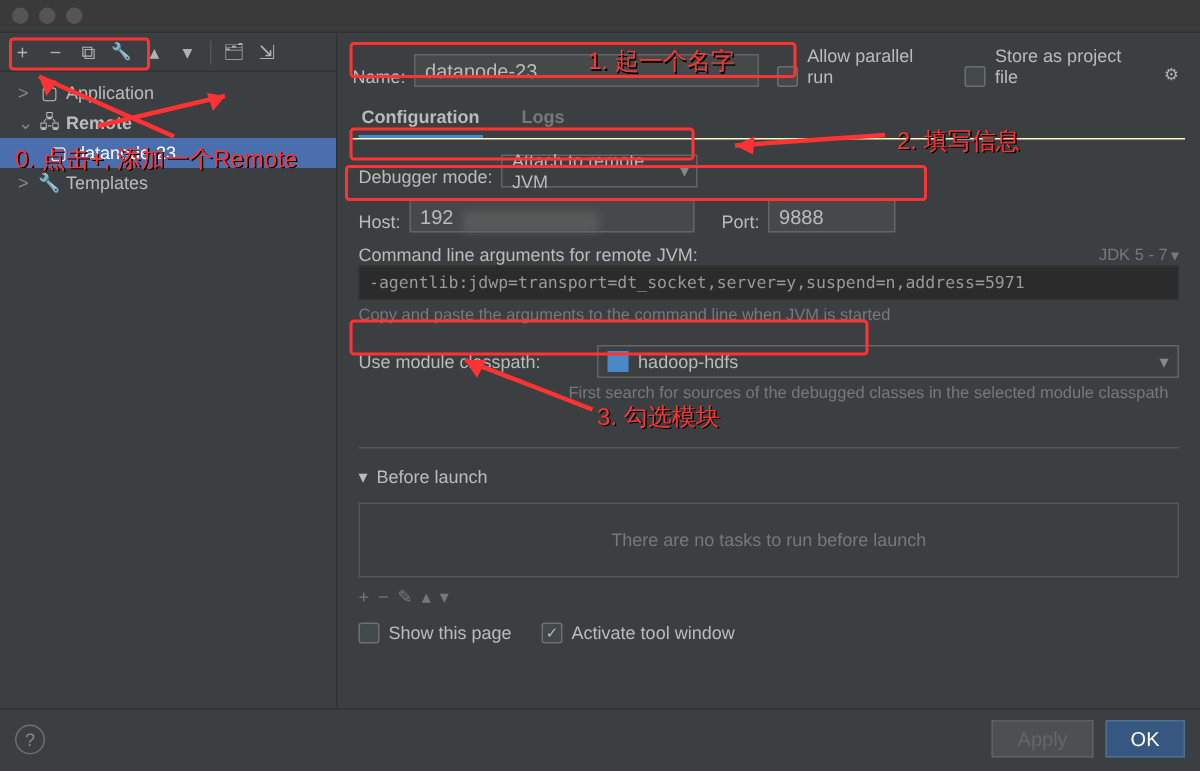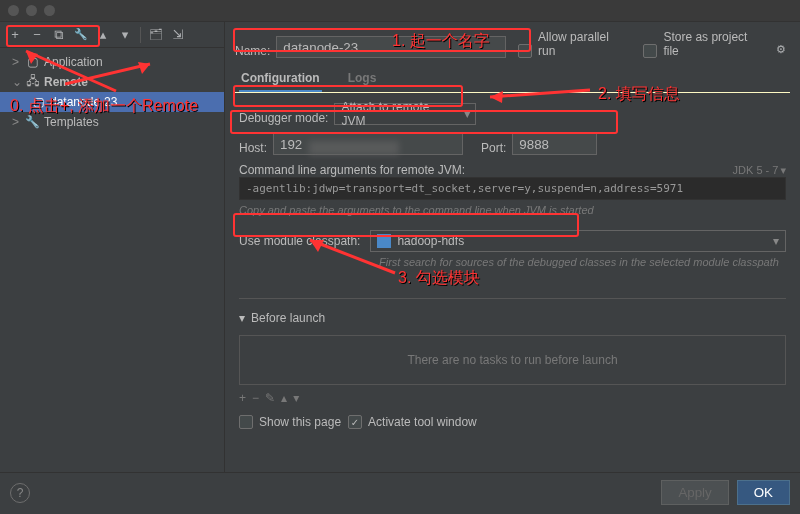--- a/index.html
+++ b/index.html
@@ -131,36 +131,37 @@
     }
     .cmdline {
       background: #2b2b2b;
       border: 1px solid #323232;
       color: #999;
       padding: 4px 6px;
       font-family: Menlo, monospace;
       font-size: 11px;
       width: 100%;
     }
-    .hint { color: #787878; font-size: 11px; margin-top: 4px; font-style: italic; }
+    .hint { color: #787878; font-size: 11px; margin-top: 4px; }
     .jdk-tag {
       color: #787878; font-size: 11px;
       display: flex; align-items: center; gap: 2px;
     }
     .module-row {
       display: flex; align-items: center; gap: 10px;
     }
     .module-input {
       flex: 1;
       background: #3c3f41;
       border: 1px solid #646464;
       height: 22px;
       display: flex; align-items: center;
       padding: 0 6px;
       gap: 6px;
+      margin-left: 28px;
     }
     .module-icon {
       width: 14px; height: 14px;
       background: #4a88c7;
       display: inline-block;
     }
     .section-header {
       display: flex; align-items: center; gap: 6px;
       color: #bbbbbb;
       padding: 4px 0;
@@ -177,21 +178,21 @@
       display: flex; align-items: center; justify-content: center;
       color: #787878;
       margin-top: 6px;
     }
     .task-toolbar {
       display: flex; gap: 6px;
       margin-top: 6px;
       color: #787878;
     }
     .bottom-checks {
-      display: flex; gap: 7px;
+      display: flex; gap: 20px;
       margin-top: 10px;
       align-items: center;
     }
     .footer {
       height: 40px;
       border-top: 1px solid #323232;
       display: flex; align-items: center;
       padding: 0 10px;
       gap: 8px;
     }
@@ -293,21 +294,21 @@
     </div>
 
     <div class="tabs">
       <div class="tab active">Configuration</div>
       <div class="tab">Logs</div>
     </div>
 
     <div class="panel">
       <div class="row">
         <span class="label">Debugger mode:</span>
-        <div class="dropdown" style="width:142px">
+        <div class="dropdown" style="width:131px">
           <span>Attach to remote JVM</span>
         </div>
       </div>
 
       <div class="row">
         <span class="label">Host:</span>
         <input class="input" style="width: 190px;" value="192">
         <span class="blur" style="margin-left:-160px;width:90px;height:14px;background:#666;"></span>
         <div style="width:70px"></div>
         <span class="label">Port:</span>

